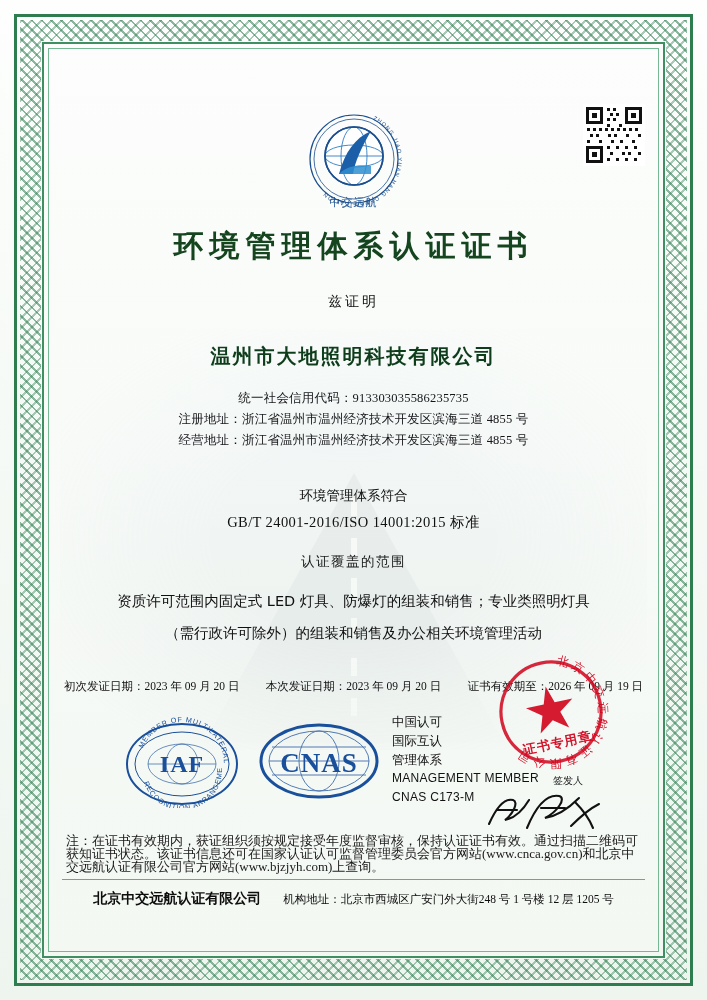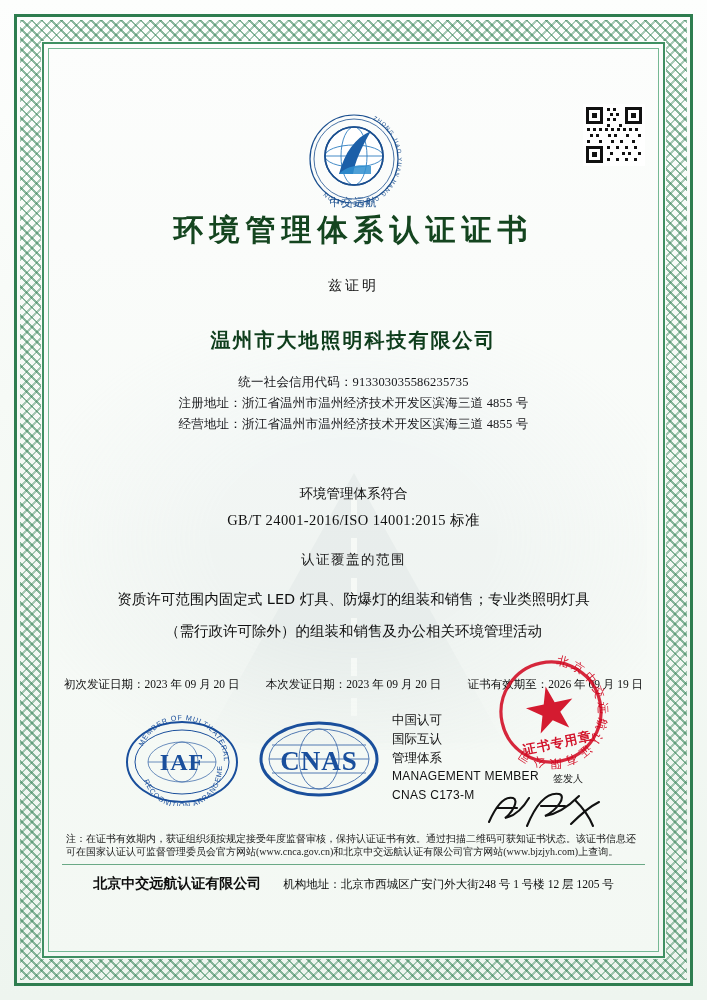--- a/index.html
+++ b/index.html
@@ -140,21 +140,21 @@
   .qr {
     position: absolute;
     right: 62px;
     top: 104px;
     width: 62px; height: 62px;
     z-index: 6;
   }
 
   
   .cert-title {
-    margin-top: 26px;
+    margin-top: 42px;
     font-size: 30px;
     letter-spacing: 6px;
     font-weight: bold;
     color: #14451f;
     font-family: "DejaVu Sans", sans-serif;
   }
   .reg-line {
     margin-top: 14px;
     font-size: 13.5px;
     color: #1a1a1a;
@@ -180,21 +180,21 @@
 
   .info-block {
     margin-top: 18px;
     font-size: 12.5px;
     line-height: 21px;
     color: #16161a;
   }
   .info-block div { letter-spacing: .2px; }
 
   .std-block {
-    margin-top: 46px;
+    margin-top: 32px;
     font-size: 13.5px;
     line-height: 26px;
     color: #111;
   }
   .std-block .std-code {
     font-size: 14.5px;
     letter-spacing: .4px;
   }
 
   .scope-head {
@@ -278,21 +278,21 @@
     position: absolute;
     right: 42px;
     top: 72px;
     width: 120px;
     height: 56px;
   }
 
   
   .footnote {
     margin-top: 12px;
-    font-size: 10px;
+    font-size: 13px;
     line-height: 13px;
     color: #1a1a1a;
     text-align: left;
     padding: 0 4px;
   }
   .foot-div {
     margin-top: 6px;
     border-top: 1px solid #6aa986;
   }
   .bottom-row {

